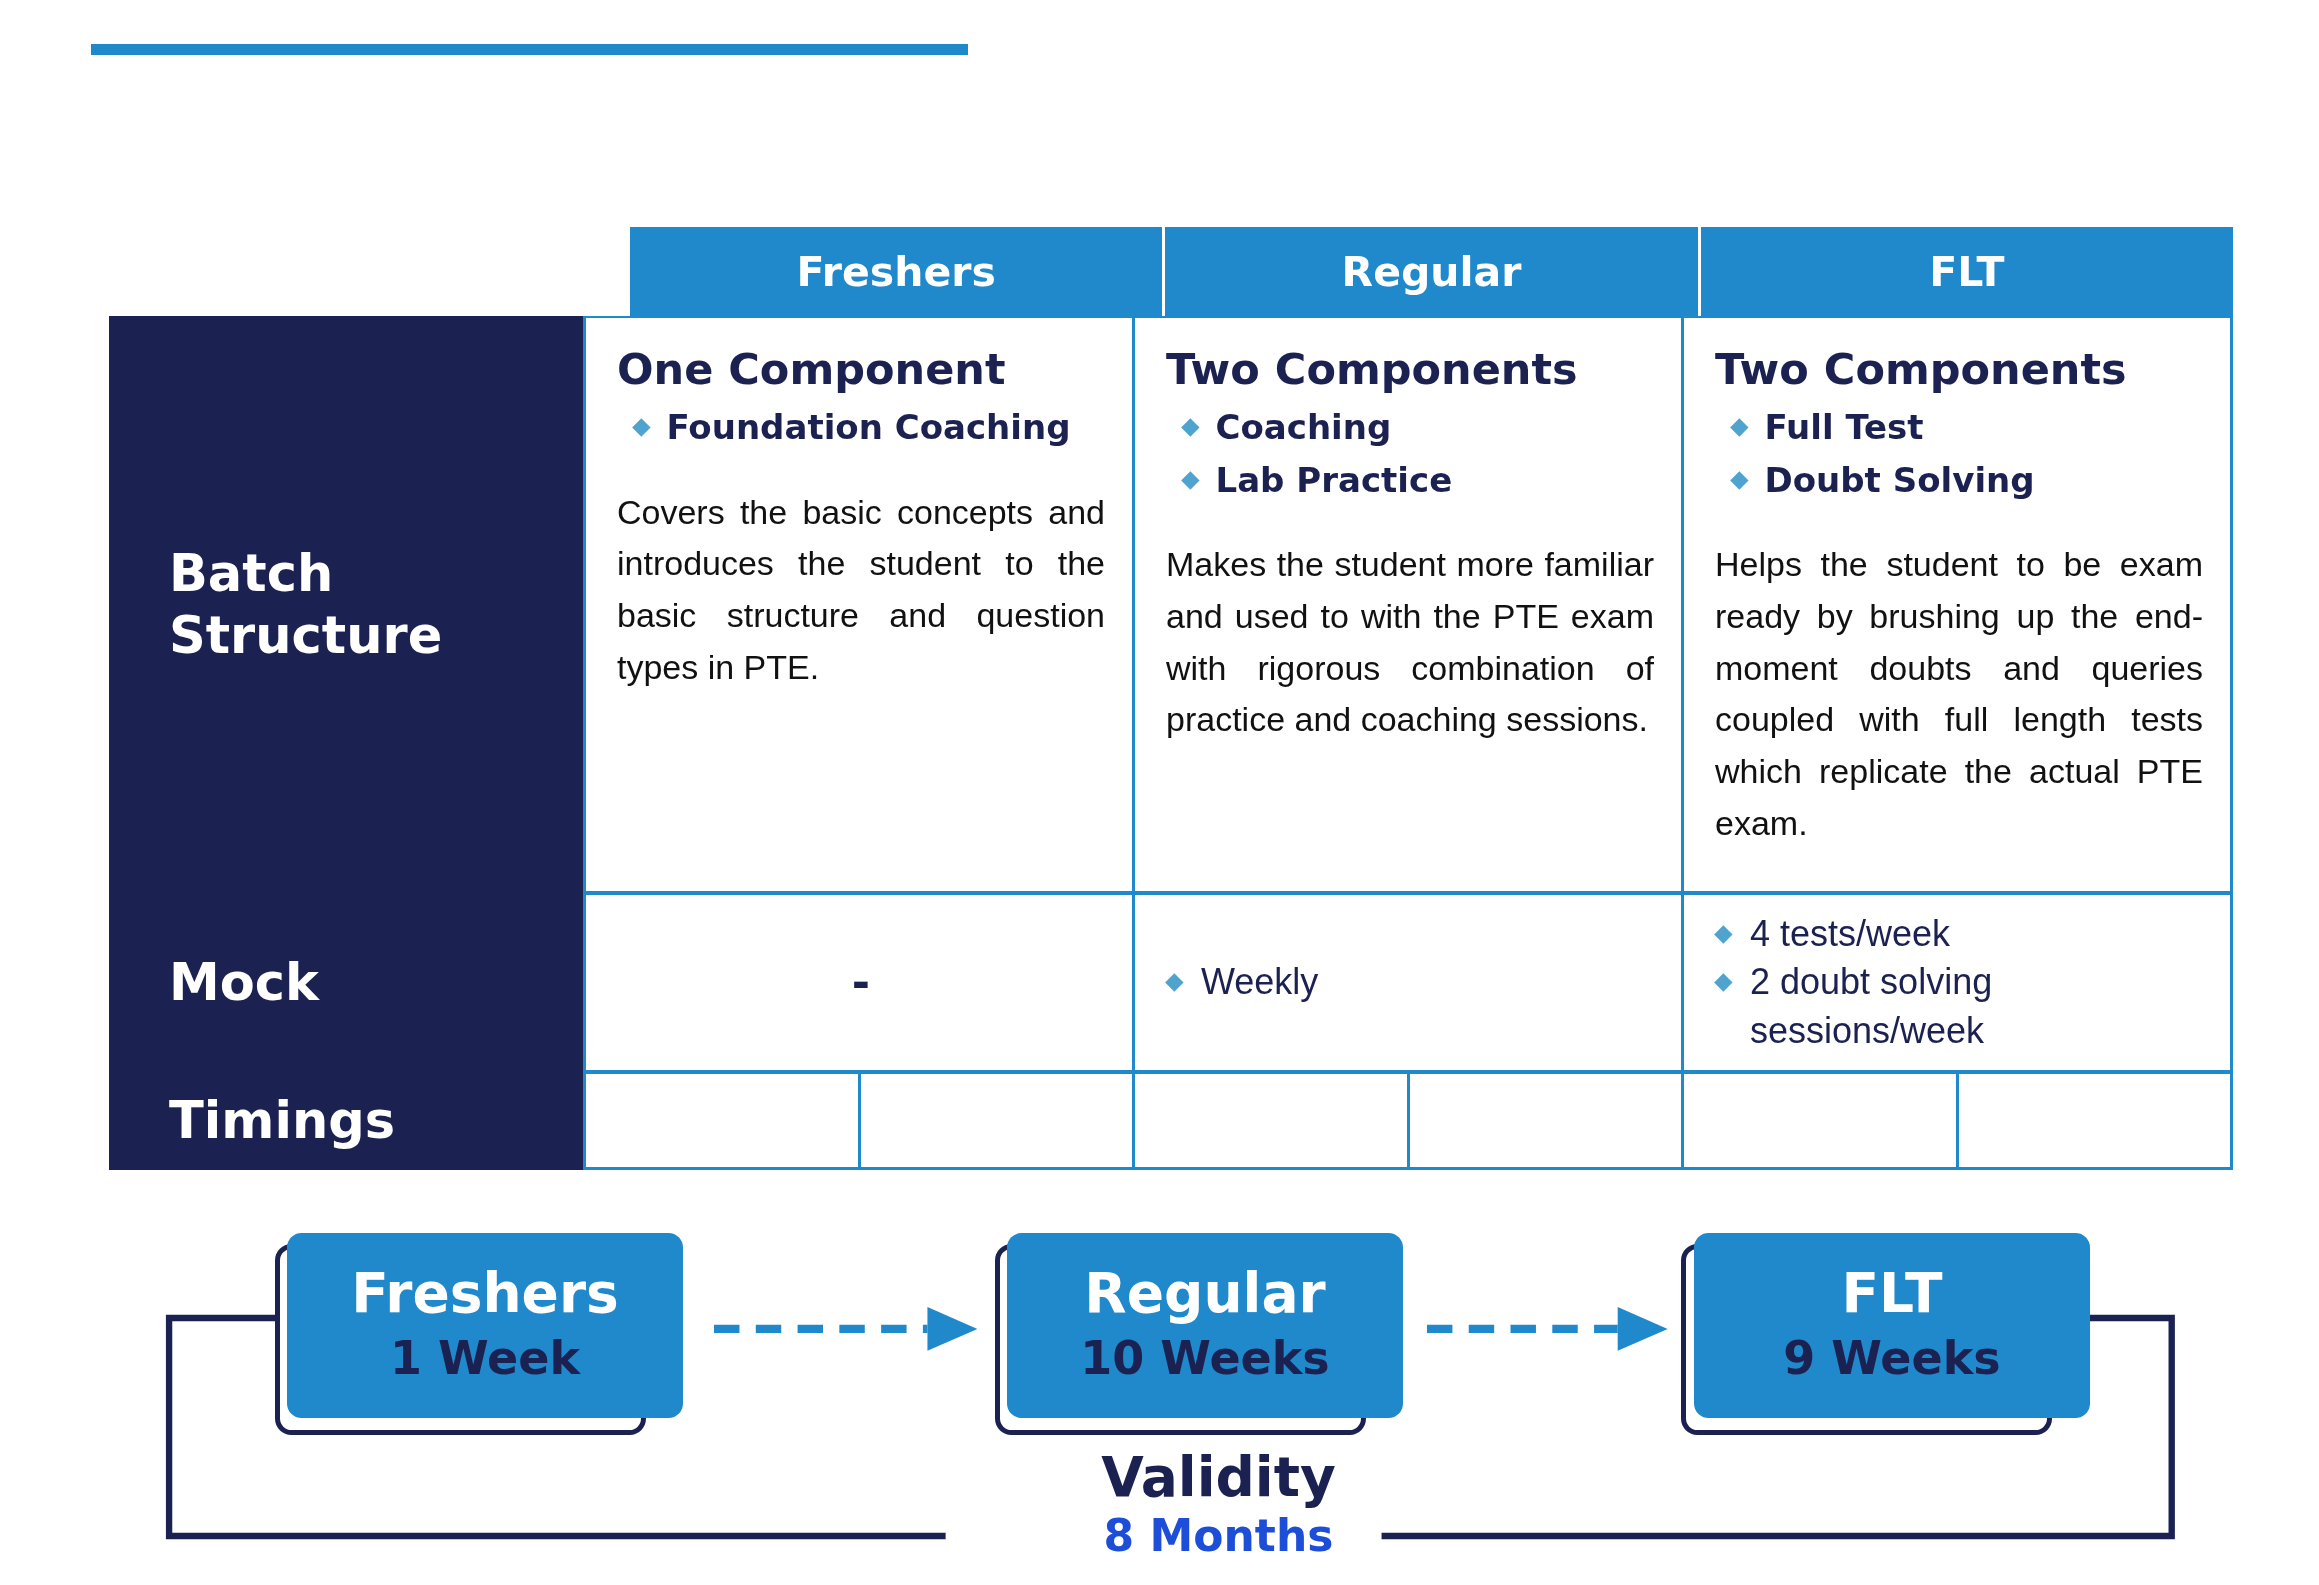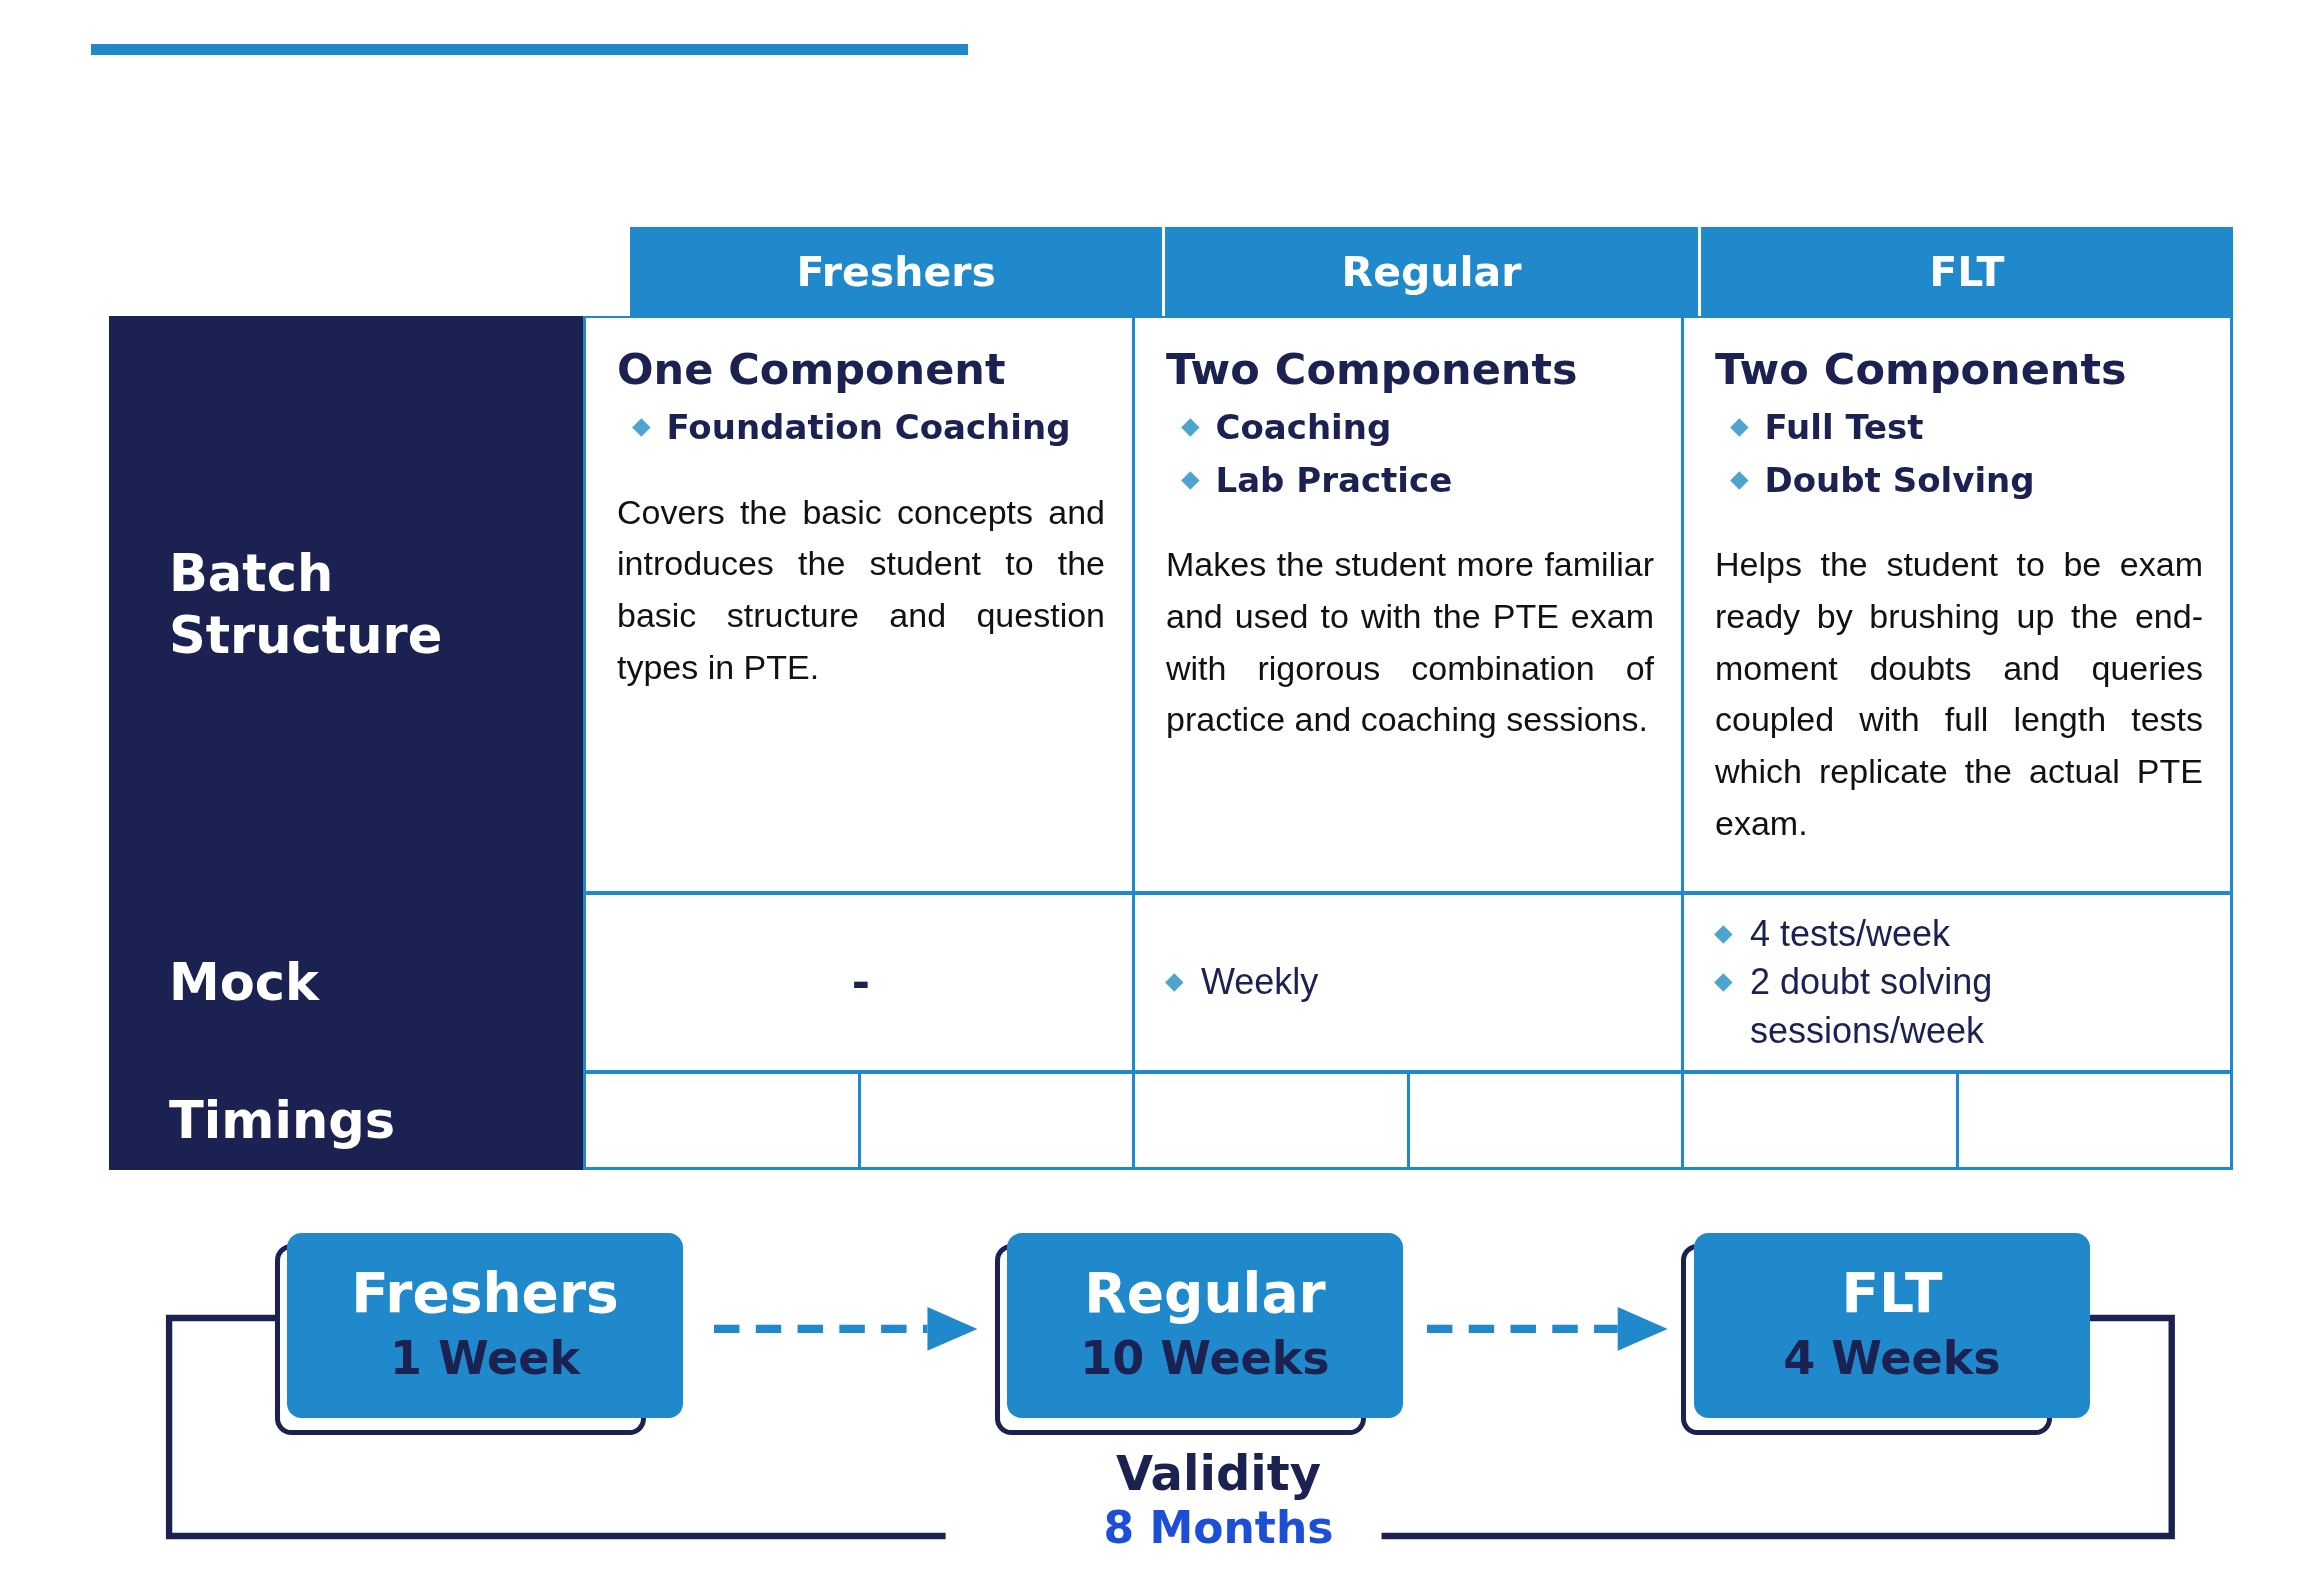--- a/index.html
+++ b/index.html
@@ -136,21 +136,21 @@
     position: absolute; width: 371px; height: 191px;
     border: 5.5px solid #1b2150; border-radius: 16.4px;
     background: #ffffff; z-index: 2;
   }
 
   .validity {
     position: absolute; left: 964px; top: 1447px;
     width: 509px; text-align: center; z-index: 4;
   }
   .validity .v1 {
-    font-size: 48px; font-weight: 700; color: #1b2150;
+    font-size: 55px; font-weight: 700; color: #1b2150;
     font-family: "DejaVu Sans", sans-serif; line-height: 1.1;
   }
   .validity .v2 {
     font-size: 44px; font-weight: 700; color: #1d4ed8;
     font-family: "DejaVu Sans", sans-serif; line-height: 1.25;
   }
 </style>
 </head>
 <body>
 
@@ -268,21 +268,21 @@
 
     <div class="card-shadow" style="left:995px; top:35px;"></div>
     <div class="card" style="left:1007px; top:23.6px;">
       <div class="ctitle">Regular</div>
       <div class="csub">10 Weeks</div>
     </div>
 
     <div class="card-shadow" style="left:1681px; top:35px;"></div>
     <div class="card" style="left:1694px; top:23.6px;">
       <div class="ctitle">FLT</div>
-      <div class="csub">4 Weeks</div>
+      <div class="csub">9 Weeks</div>
     </div>
 
   </div>
 
   <div class="validity">
     <div class="v1">Validity</div>
     <div class="v2">8 Months</div>
   </div>
 
 </div>

